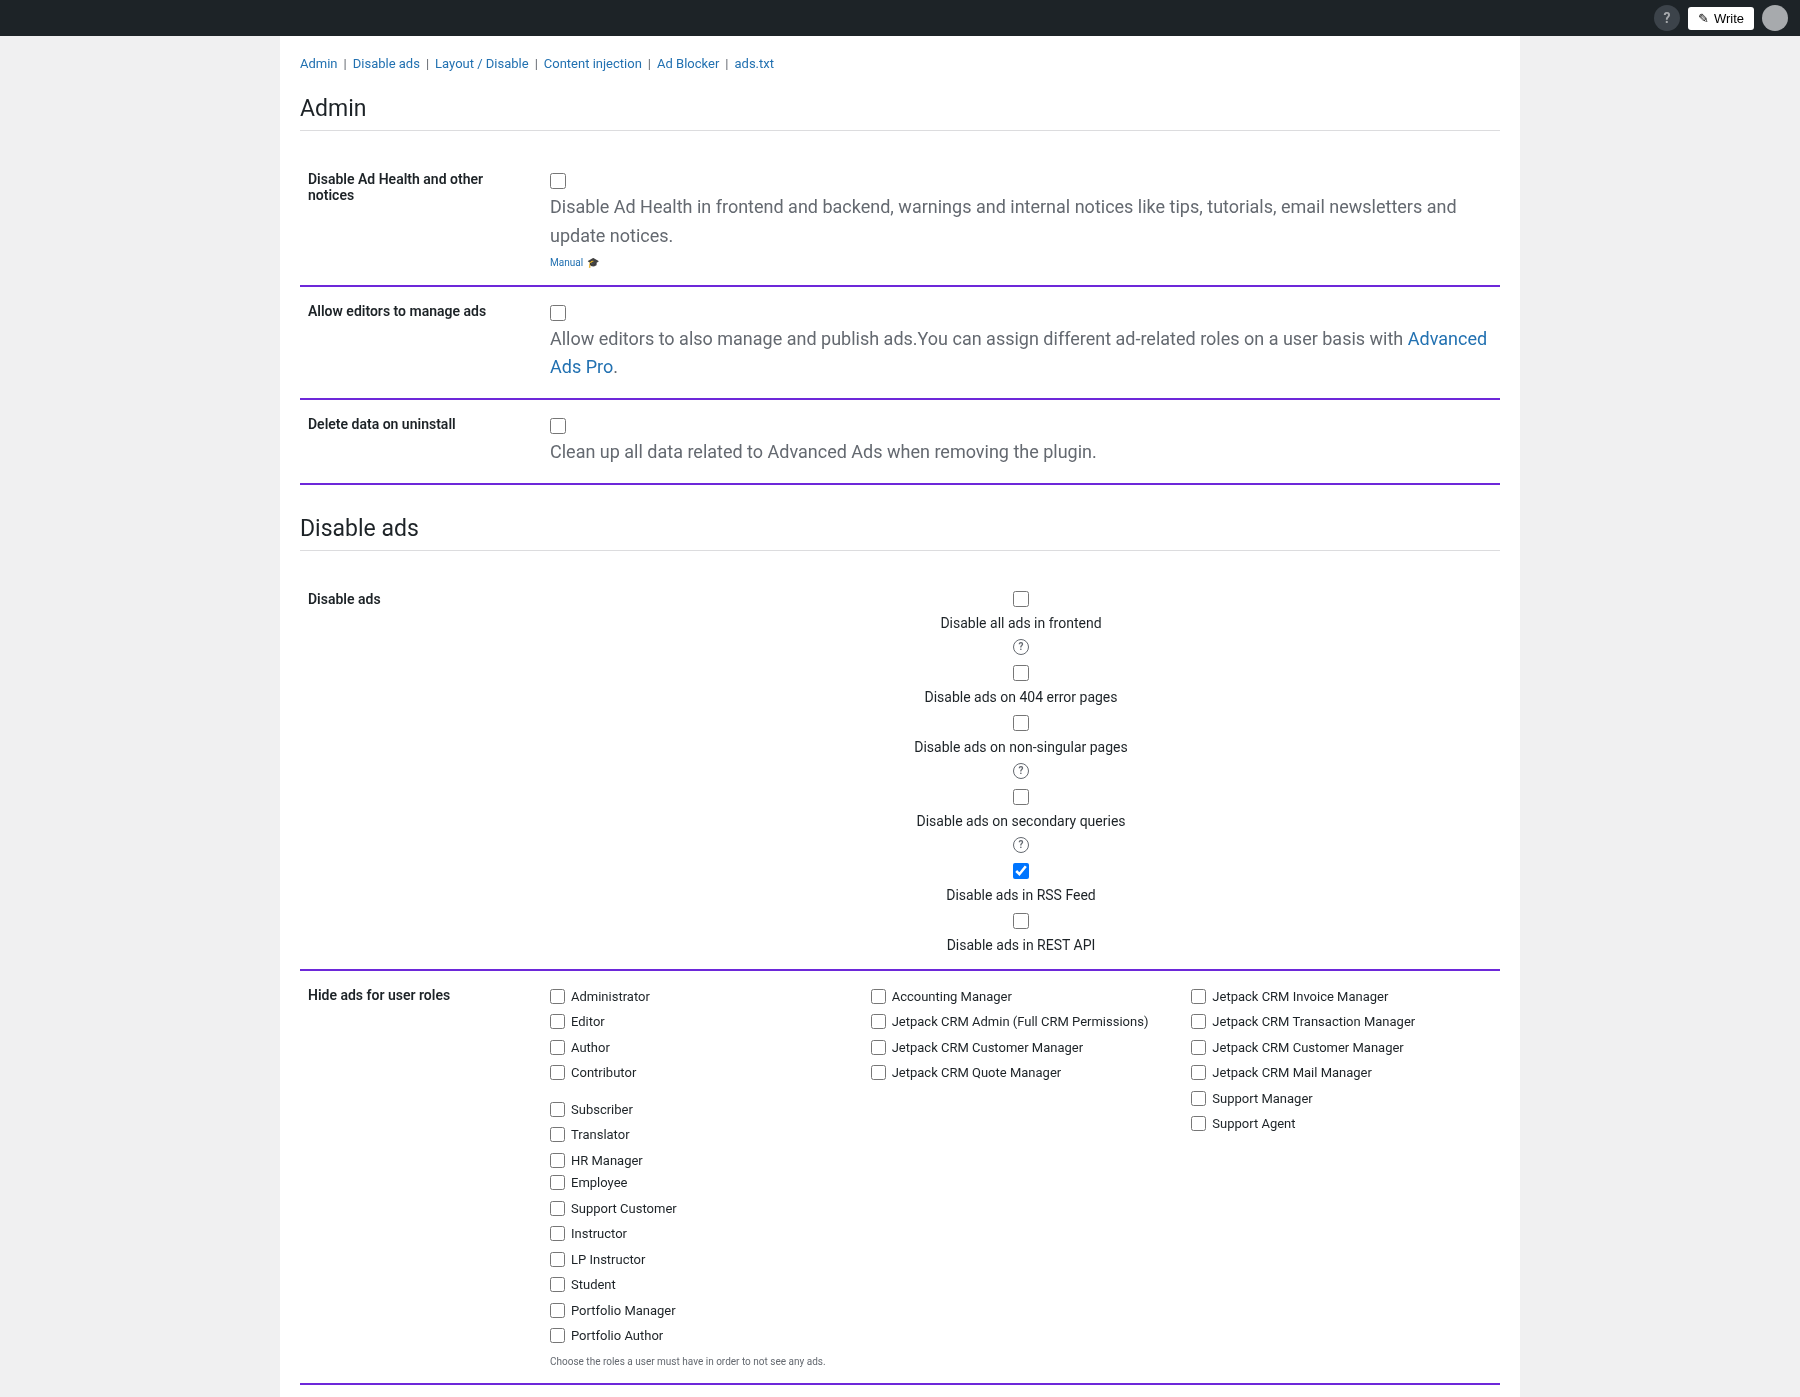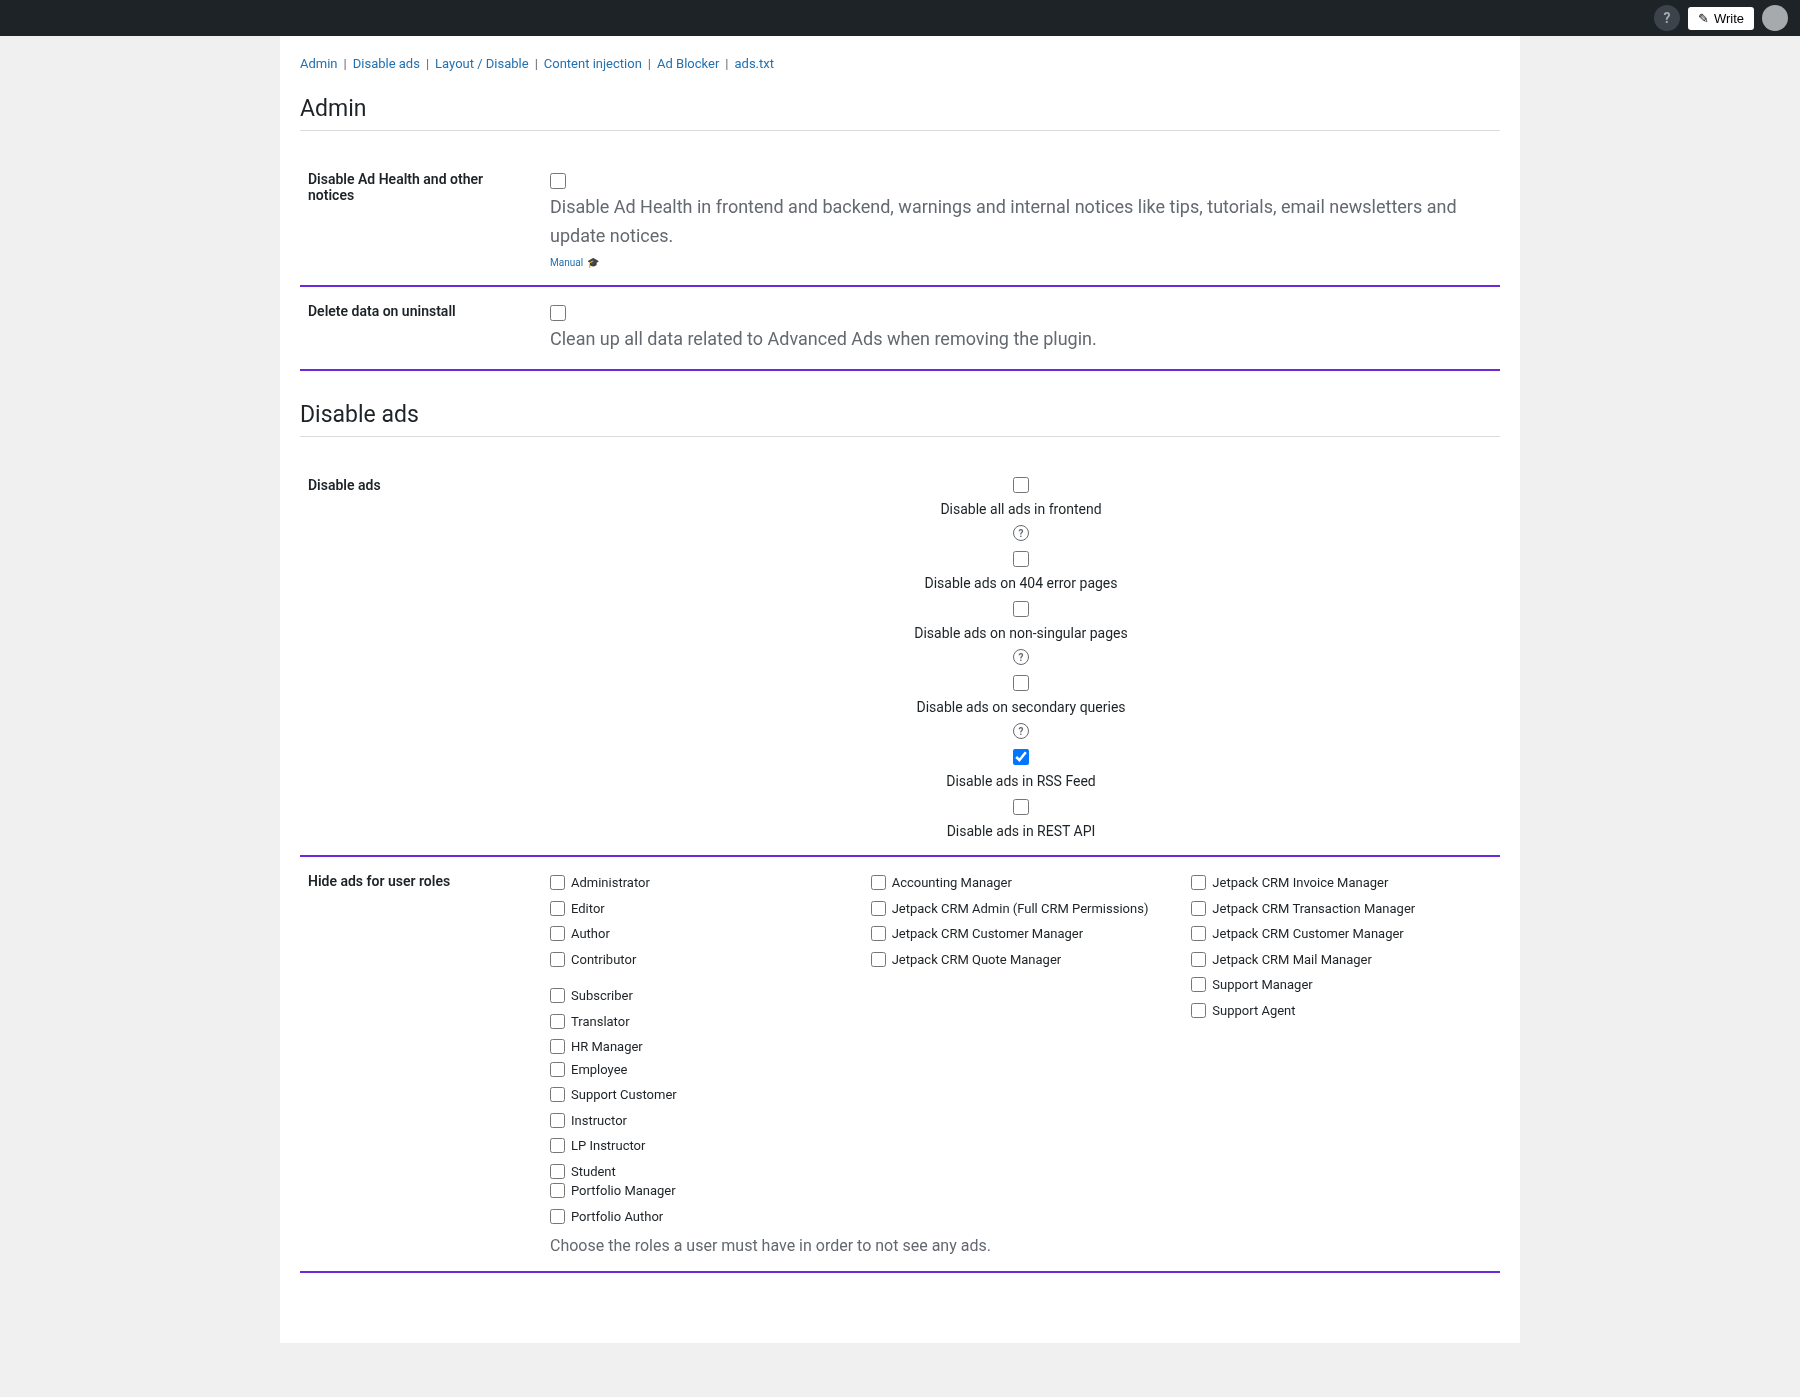--- a/index.html
+++ b/index.html
@@ -183,21 +183,21 @@
     }
     .role-item input[type="checkbox"] {
       width: 15px;
       height: 15px;
       margin-top: 2px;
       cursor: pointer;
       flex-shrink: 0;
     }
 
     .roles-note {
-      font-size: 16px;
+      font-size: 10px;
       color: #646970;
       margin-top: 8px;
     }
   </style>
 </head>
 <body>
 
 <div class="top-bar">
   <div class="top-bar-help">?</div>
   <button class="top-bar-write">
@@ -235,20 +235,31 @@
             <input type="checkbox" id="disable-ad-health" style="">
           </div>
           <div class="field-description">Disable Ad Health in frontend and backend, warnings and internal notices like tips, tutorials, email newsletters and update notices.</div>
           <a href="#" class="manual-link">
             <span>Manual</span>
             <span>🎓</span>
           </a>
         </td>
       </tr>
 
+      <tr>
+        <td>Allow editors to manage ads</td>
+        <td>
+          <div class="checkbox-wrap">
+            <input type="checkbox" id="allow-editors" style="">
+          </div>
+          <div class="field-description">
+            <span>Allow editors to also manage and publish ads.You can assign different ad-related roles on a user basis with </span><a href="#" class="inline-link">Advanced Ads Pro</a><span>.</span>
+          </div>
+        </td>
+      </tr>
 
       <tr>
         <td>Delete data on uninstall</td>
         <td>
           <div class="checkbox-wrap">
             <input type="checkbox" id="delete-data" style="">
           </div>
           <div class="field-description">Clean up all data related to Advanced Ads when removing the plugin.</div>
         </td>
       </tr>
@@ -398,21 +409,21 @@
                 <label for="role-instructor">Instructor</label>
               </div>
               <div class="role-item" style="margin-top:6px">
                 <input type="checkbox" id="role-lp-instructor" style="">
                 <label for="role-lp-instructor">LP Instructor</label>
               </div>
               <div class="role-item" style="margin-top:6px">
                 <input type="checkbox" id="role-student" style="">
                 <label for="role-student">Student</label>
               </div>
-              <div class="role-item" style="">
+              <div class="role-item" style="margin-top:6px">
                 <input type="checkbox" id="role-portfolio-manager" style="">
                 <label for="role-portfolio-manager">Portfolio Manager</label>
               </div>
               <div class="role-item" style="margin-top:6px">
                 <input type="checkbox" id="role-portfolio-author" style="">
                 <label for="role-portfolio-author">Portfolio Author</label>
               </div>
             </div>
 
           </div>

